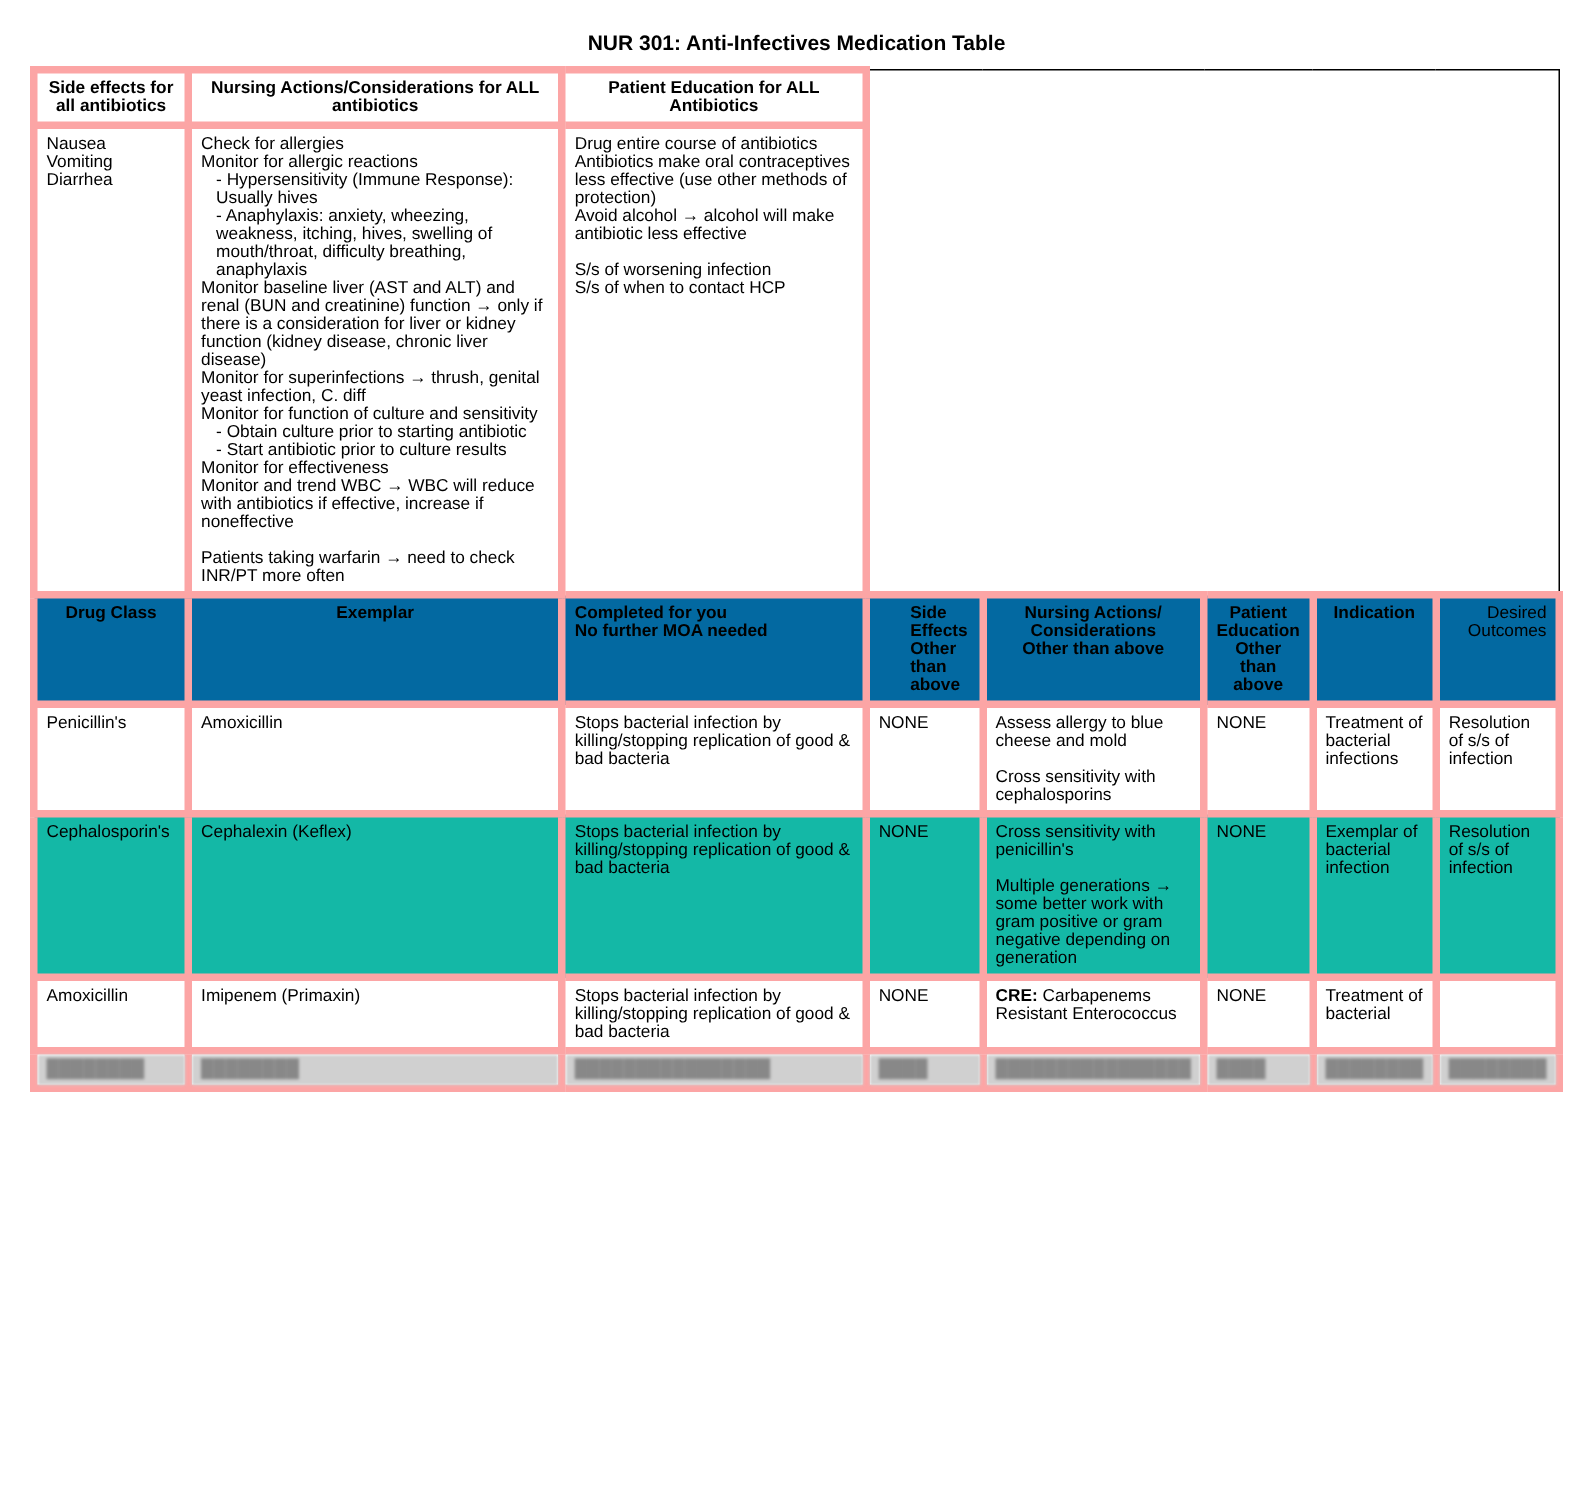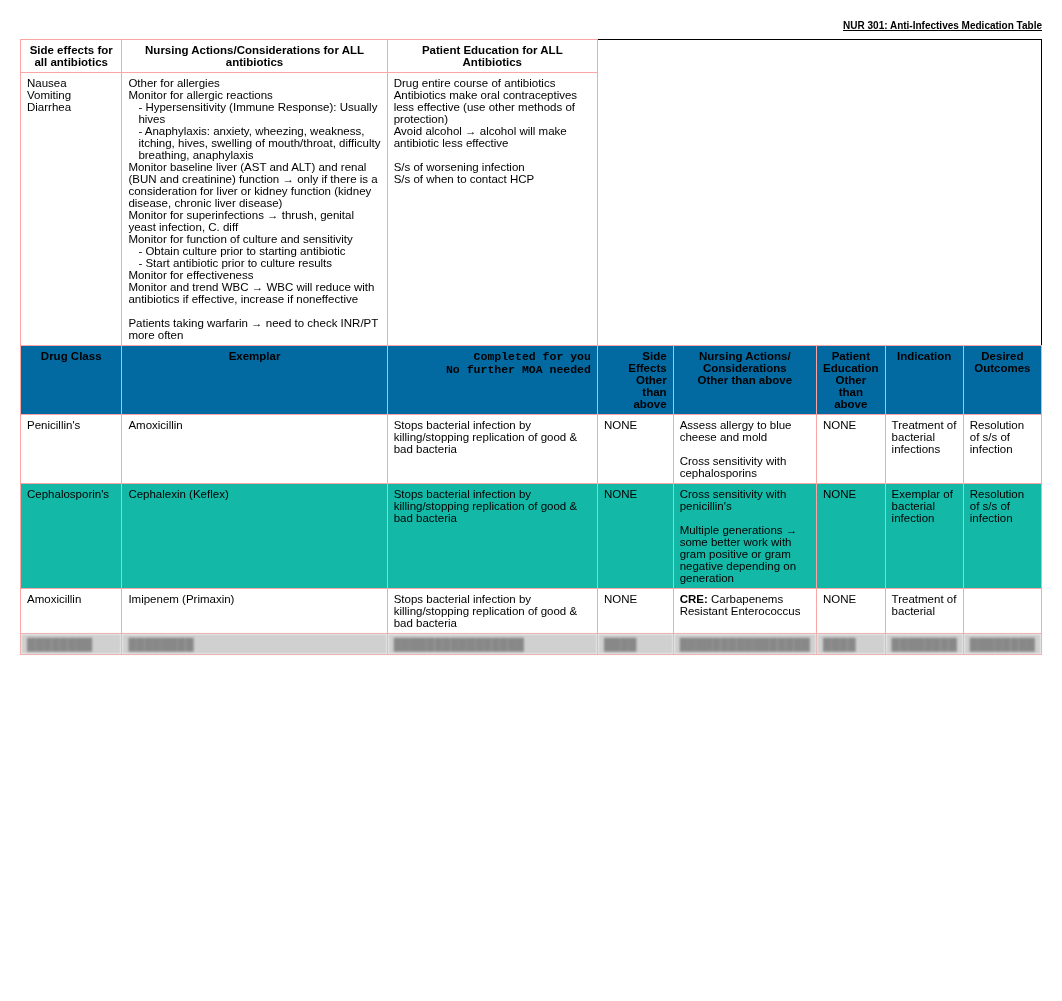--- a/index.html
+++ b/index.html
@@ -3,33 +3,32 @@
   <meta charset="utf-8">
   <style>
     * { box-sizing: border-box; margin: 0; padding: 0; }
     body {
       font-family: Arial, sans-serif;
       font-size: 12px;
       background: #fff;
       padding: 20px;
     }
     .page-title {
-      text-align: right;
+      text-align: center;
       font-weight: bold;
-      font-size: 10px;
+      font-size: 14px;
       margin-bottom: 8px;
-      text-decoration: underline;
     }
     table {
       width: 100%;
       border-collapse: collapse;
       border: 1px solid #000;
     }
     th, td {
-      border: 1px solid #fca5a5;
+      border: 5px solid #fca5a5;
       padding: 4px 6px;
       vertical-align: top;
       font-size: 11.5px;
     }
     .header-row-top th {
       background: #fff;
       font-weight: bold;
       text-align: center;
     }
     .drug-row td {
@@ -67,21 +66,21 @@
   </thead>
   <tbody>
 
     <tr>
       <td>
         <div>Nausea</div>
         <div>Vomiting</div>
         <div>Diarrhea</div>
       </td>
       <td>
-        <div>Other for allergies</div>
+        <div>Check for allergies</div>
         <div>Monitor for allergic reactions</div>
         <ul>
           <li>Hypersensitivity (Immune Response): Usually hives</li>
           <li>Anaphylaxis: anxiety, wheezing, weakness, itching, hives, swelling of mouth/throat, difficulty breathing, anaphylaxis</li>
         </ul>
         <div>Monitor baseline liver (AST and ALT) and renal (BUN and creatinine) function <span style="display:inline;">→</span> only if there is a consideration for liver or kidney function (kidney disease, chronic liver disease)</div>
         <div>Monitor for superinfections <span>→</span> thrush, genital yeast infection, C. diff</div>
         <div>Monitor for function of culture and sensitivity</div>
         <ul>
           <li>Obtain culture prior to starting antibiotic</li>
@@ -98,26 +97,26 @@
         <div>Avoid alcohol <span>→</span> alcohol will make antibiotic less effective</div>
         <br>
         <div>S/s of worsening infection</div>
         <div>S/s of when to contact HCP</div>
       </td>
     </tr>
 
     <tr class="col-header" style="background:#0369a1;">
       <td style="font-weight:bold;text-align:center;">Drug Class</td>
       <td style="font-weight:bold;text-align:center;">Exemplar</td>
-      <td style="font-weight:bold;text-align:right;width:13%;font-family:Liberation Mono, monospace;">Completed for you<br>No further MOA needed</td>
-      <td style="font-weight:bold;text-align:right;width:8%;padding-left:27px;">Side Effects<br>Other than above</td>
+      <td style="font-weight:bold;text-align:left;width:13%;">Completed for you<br>No further MOA needed</td>
+      <td style="font-weight:bold;text-align:left;width:8%;padding-left:27px;">Side Effects<br>Other than above</td>
       <td style="font-weight:bold;text-align:center;width:18%;">Nursing Actions/ Considerations<br>Other than above</td>
       <td style="font-weight:bold;text-align:center;width:10%;">Patient Education<br>Other than above</td>
       <td style="font-weight:bold;text-align:center;width:8%;">Indication</td>
-      <td style="font-weight:bold;text-align:center;width:9%;">Desired Outcomes</td>
+      <td style="font-weight:normal;text-align:right;width:9%;">Desired Outcomes</td>
     </tr>
 
     <tr class="drug-row">
       <td>Penicillin's</td>
       <td>Amoxicillin</td>
       <td>Stops bacterial infection by killing/stopping replication of good &amp; bad bacteria</td>
       <td>NONE</td>
       <td>Assess allergy to blue cheese and mold<br><br>Cross sensitivity with cephalosporins</td>
       <td>NONE</td>
       <td>Treatment of bacterial infections</td>

